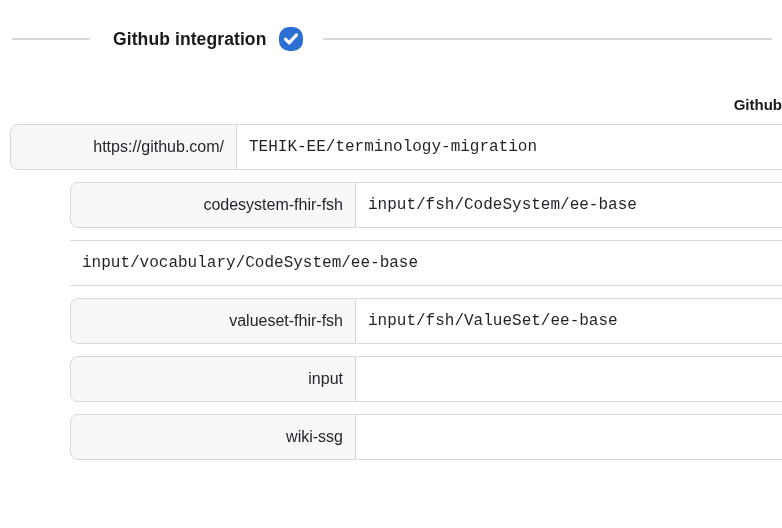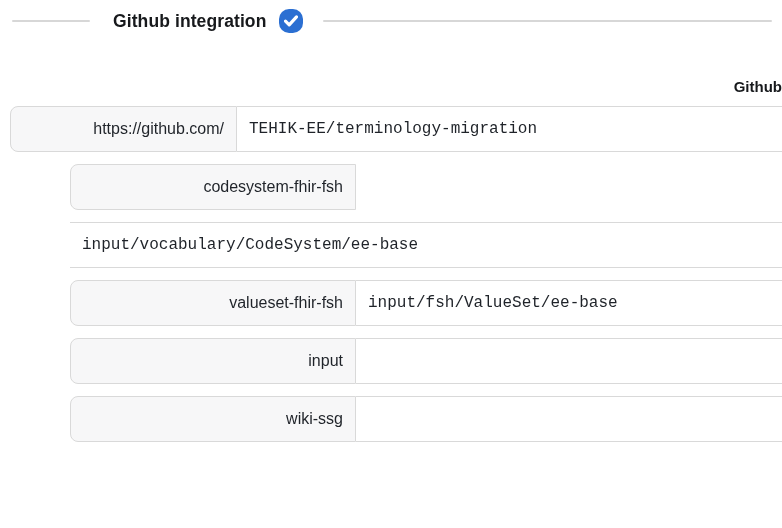--- a/index.html
+++ b/index.html
@@ -9,21 +9,21 @@
     font-family: "Liberation Sans", sans-serif;
     overflow: hidden;
     color: #1f2329;
   }
 
   
   .section-header {
     display: flex;
     align-items: center;
     height: 26px;
-    margin-top: 8px;
+    margin-top: 26px;
     justify-content: center;
   }
   .hr-seg {
     height: 2px;
     background: #d7d7d7;
     border-radius: 1px;
   }
   .hr-left { width: 78px; margin-left: 12px; }
   .hr-right { flex: 1; margin-left: 20px; margin-right: 10px; }
   .section-title {
@@ -114,20 +114,21 @@
 
 <div class="form">
 
   <div class="row first">
     <div class="addon">https://github.com/</div>
     <input type="text" value="TEHIK-EE/terminology-migration" style="">
   </div>
 
   <div class="row">
     <div class="addon">codesystem-fhir-fsh</div>
+    <input type="text" value="input/fsh/CodeSystem/ee-base" style="">
   </div>
 
   <div class="row">
     <input type="text" value="input/vocabulary/CodeSystem/ee-base" style="">
   </div>
 
   <div class="row">
     <div class="addon">valueset-fhir-fsh</div>
     <input type="text" value="input/fsh/ValueSet/ee-base" style="">
   </div>

